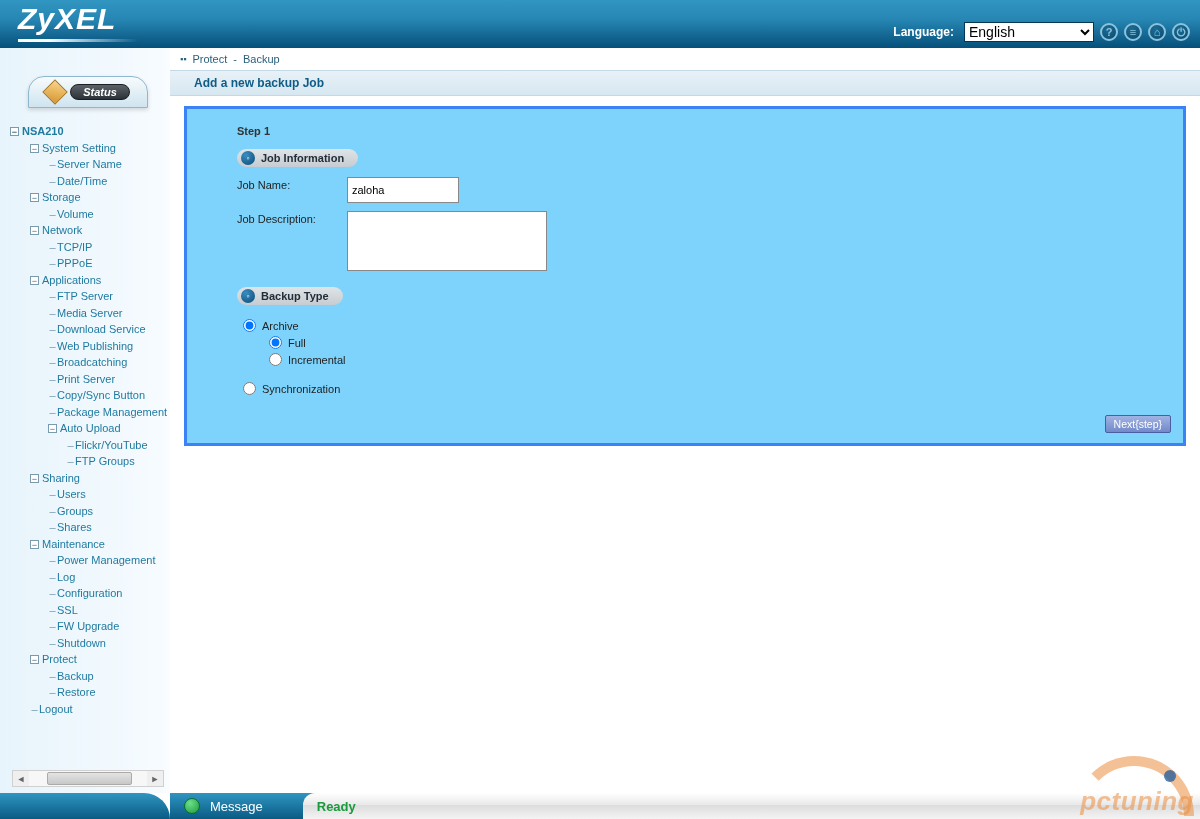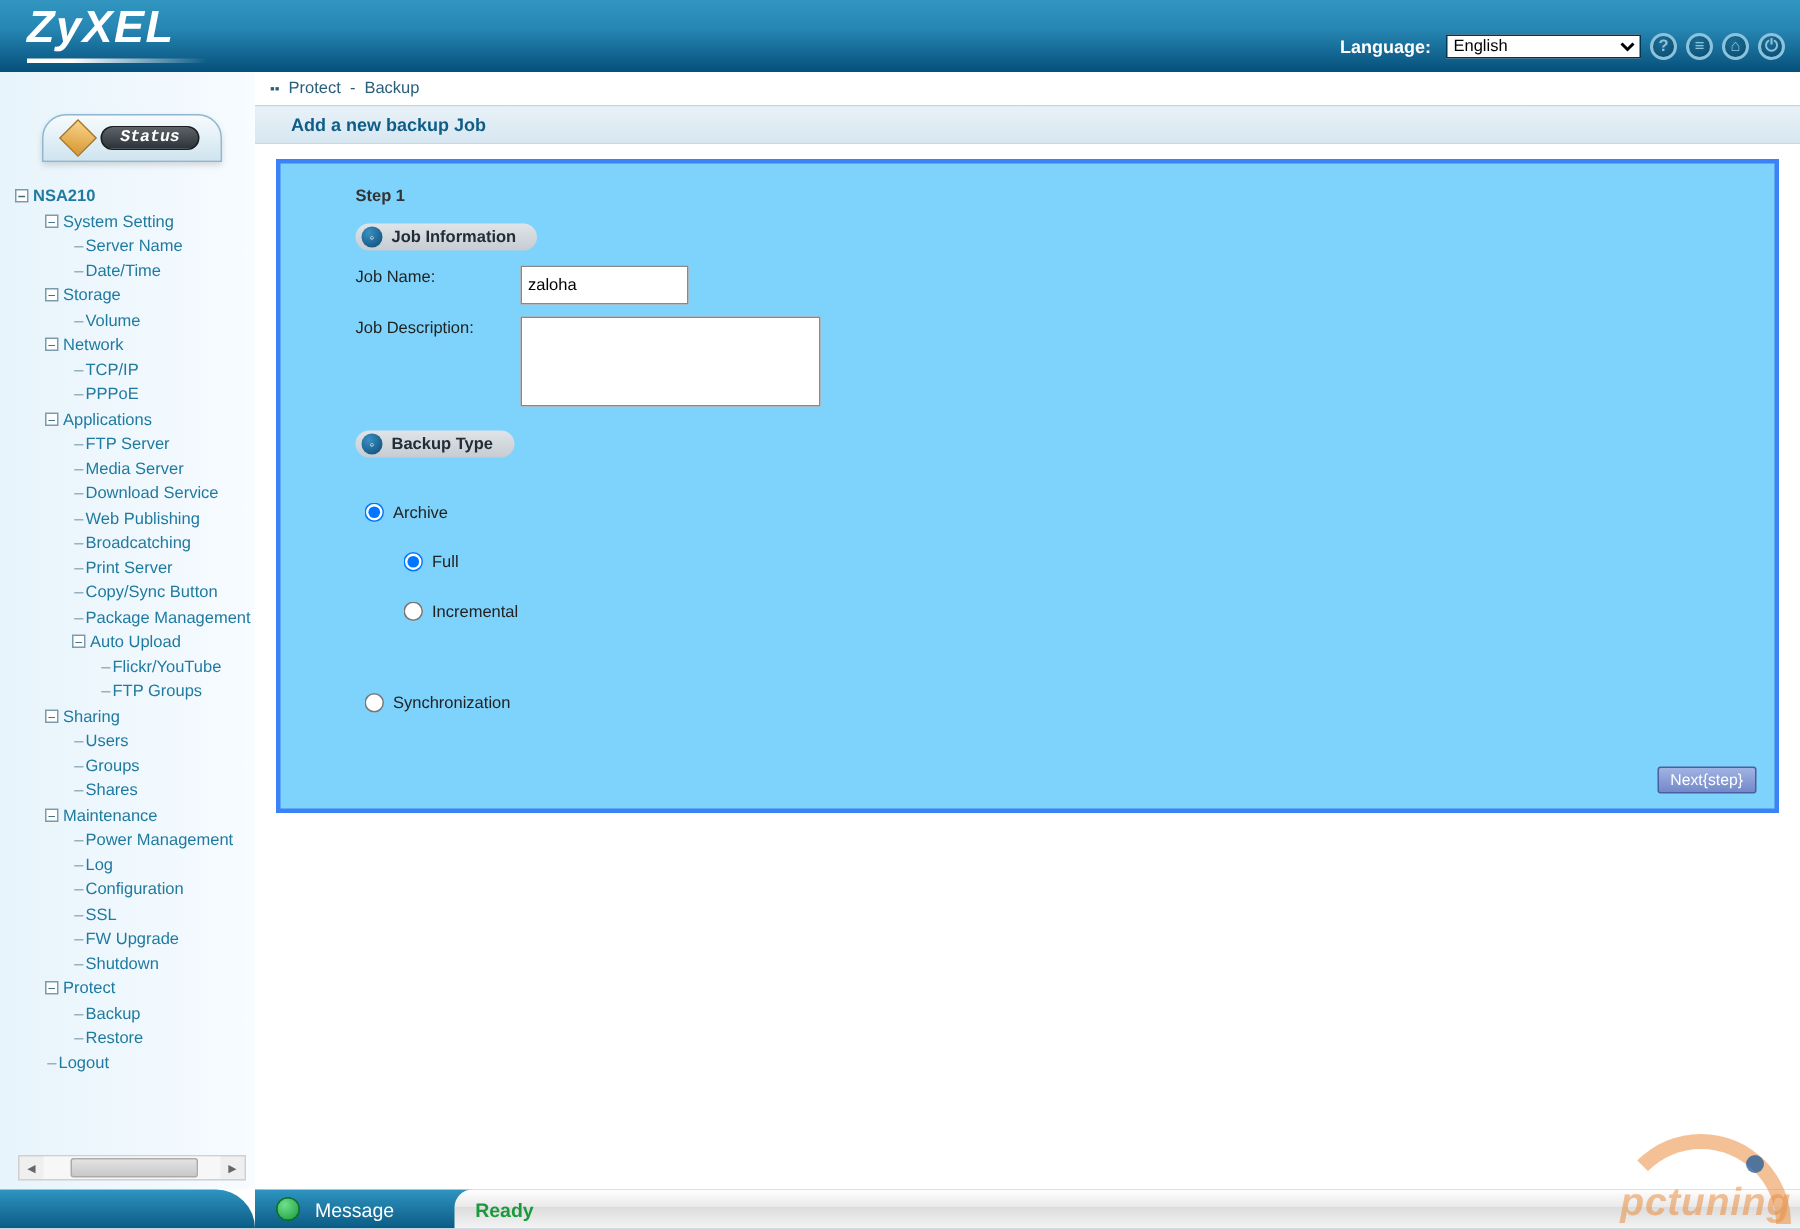--- a/index.html
+++ b/index.html
@@ -44,21 +44,21 @@
 .header-right {
   position: absolute;
   right: 10px;
   top: 22px;
   display: flex;
   align-items: center;
   gap: 6px;
 }
 .lang-label { font-size: 12px; font-weight: bold; margin-right: 4px; }
 .lang-select {
-  font-size: 11px;
+  font-size: 14px;
   width: 130px;
   background: #fff;
   border: 1px solid #023655;
 }
 .hicon {
   width: 18px; height: 18px;
   border-radius: 50%;
   border: 2px solid #8cc3dc;
   display: flex;
   align-items: center; justify-content: center;
@@ -87,21 +87,20 @@
   width: 120px;
   height: 32px;
   background: linear-gradient(to bottom, #f7fbfd 0%, #cfe4ef 100%);
   border: 1px solid #8db8cf;
   border-radius: 16px 16px 0 0;
   display: flex;
   align-items: center;
   justify-content: center;
   gap: 6px;
   box-shadow: 0 2px 4px rgba(0,0,0,0.15);
-  font-family: Liberation Mono, monospace;
 }
 .status-tab .cube {
   width: 18px; height: 18px;
   background: linear-gradient(145deg, #f8d38a, #d89730);
   transform: rotate(45deg);
   border: 1px solid #a87520;
 }
 .status-pill {
   background: linear-gradient(to bottom, #5c6268, #2c3338);
   color: #fff;
@@ -206,21 +205,21 @@
   width: 14px; height: 14px; border-radius:50%;
   background: radial-gradient(circle at 35% 30%, #3a8ec2, #0a4a73);
   display:flex; align-items:center; justify-content:center;
   color:#fff; font-size:9px;
 }
 .field-row { display:flex; align-items:flex-start; margin-bottom:8px; }
 .field-label { width: 110px; color:#222; font-size:11px; padding-top:2px;}
 .text-input { width:112px; height:18px; border:1px solid #888; background:#fff; font-size:11px; padding:12px 4px;}
 .textarea-input { width:200px; height:60px; border:1px solid #888; background:#fff; font-size:11px; padding:2px 4px; resize:none;}
 .radio-group { margin-left: 6px; }
-.radio-row { display:flex; align-items:center; gap:6px; margin:20px 0; }
+.radio-row { display:flex; align-items:center; gap:6px; margin:4px 0; }
 .radio-sub { margin-left: 26px; }
 .radio-row label { font-size:11px; color:#222; }
 
 .next-btn {
   position: absolute;
   right: 12px; bottom: 10px;
   background: linear-gradient(to bottom, #a0b3e3, #7389c9);
   border: 1px solid #4a5fa0;
   color: #fff;
   font-size: 10.5px;

